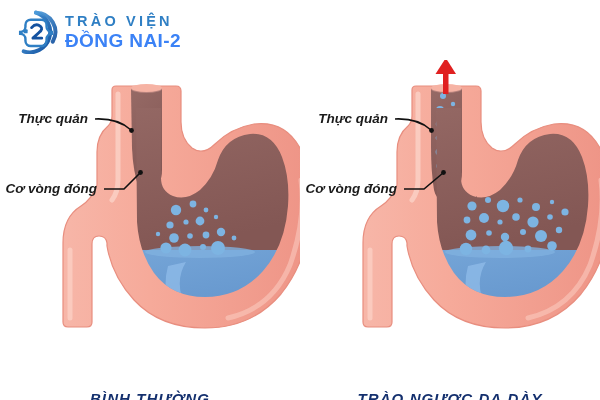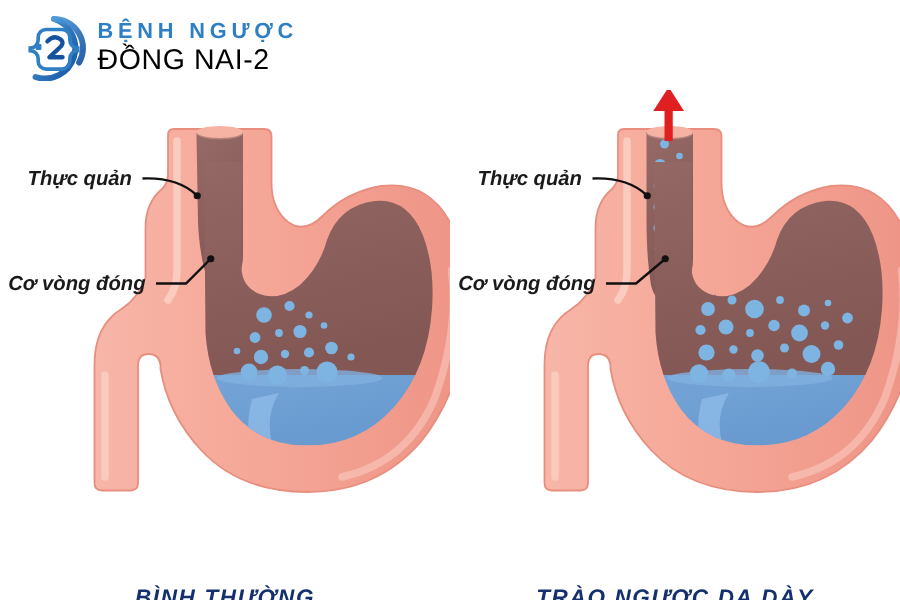--- a/index.html
+++ b/index.html
@@ -18,21 +18,21 @@
     position:absolute;left:14px;top:10px;
     display:flex;align-items:center;gap:7px;
   }
   .logo-mark{width:44px;height:44px;flex:0 0 44px;}
   .logo-text{display:flex;flex-direction:column;line-height:1;}
   .logo-line1{
     font-size:14.5px;font-weight:bold;color:#2f7fc4;
     letter-spacing:3.2px;
   }
   .logo-line2{
-    font-size:19px;font-weight:normal;color:#000000;
+    font-size:19px;font-weight:bold;color:#3b82f6;
     letter-spacing:0.4px;margin-top:2px;
   }
 
   
   .panel{position:absolute;top:60px;width:300px;height:340px;font-style:italic;}
   .panel-left{left:0;}
   .panel-right{left:300px;}
   .diagram{position:absolute;left:0;top:0;width:300px;height:270px;}
 
   .caption{
@@ -62,21 +62,21 @@
       <path d="M50 6 A44 44 0 0 1 88 72" fill="none" stroke="url(#lgGrad)" stroke-width="9" stroke-linecap="round" opacity="0.92"></path>
 
       <path d="M38 22 h24 a12 12 0 0 1 12 12 v4 a12 12 0 0 0 12 12 v4 a12 12 0 0 0 -12 12 v4 a12 12 0 0 1 -12 12 h-24
                a12 12 0 0 1 -12 -12 v-4 a12 12 0 0 0 -12 -12 v-4 a12 12 0 0 0 12 -12 v-4 a12 12 0 0 1 12 -12 z" fill="none" stroke="#2f7fc4" stroke-width="5.5"></path>
 
       <path d="M40 40 q10 -11 20 -3 q7 6 -3 14 l-14 13 h20" fill="none" stroke="#1452a0" stroke-width="6.5" stroke-linecap="round" stroke-linejoin="round"></path>
 
       <rect x="22" y="44" width="9" height="9" rx="2" fill="#2f7fc4"></rect>
     </svg>
     <div class="logo-text">
-      <span class="logo-line1">BỆNH NGƯỢC</span>
+      <span class="logo-line1">TRÀO VIỆN</span>
       <span class="logo-line2">ĐỒNG NAI-2</span>
     </div>
   </div>
 
   <div class="panel panel-left">
     <svg class="diagram" viewBox="0 0 300 270">
       <defs>
         <linearGradient id="wallL" x1="0" y1="0" x2="1" y2="0">
           <stop offset="0%" stop-color="#f7b6a8"></stop>
           <stop offset="35%" stop-color="#f6aa9a"></stop>

